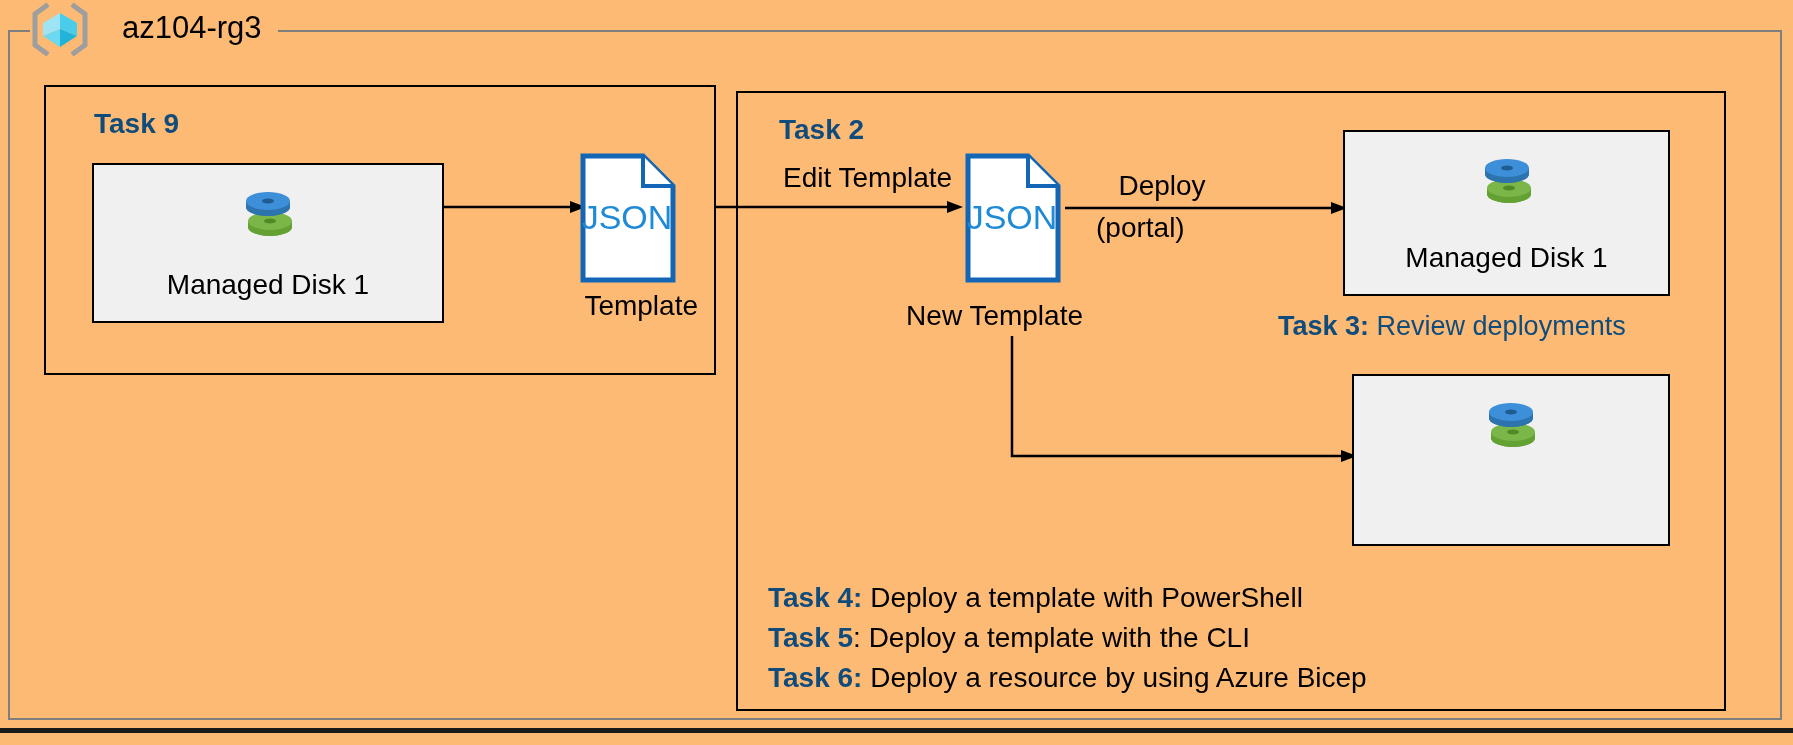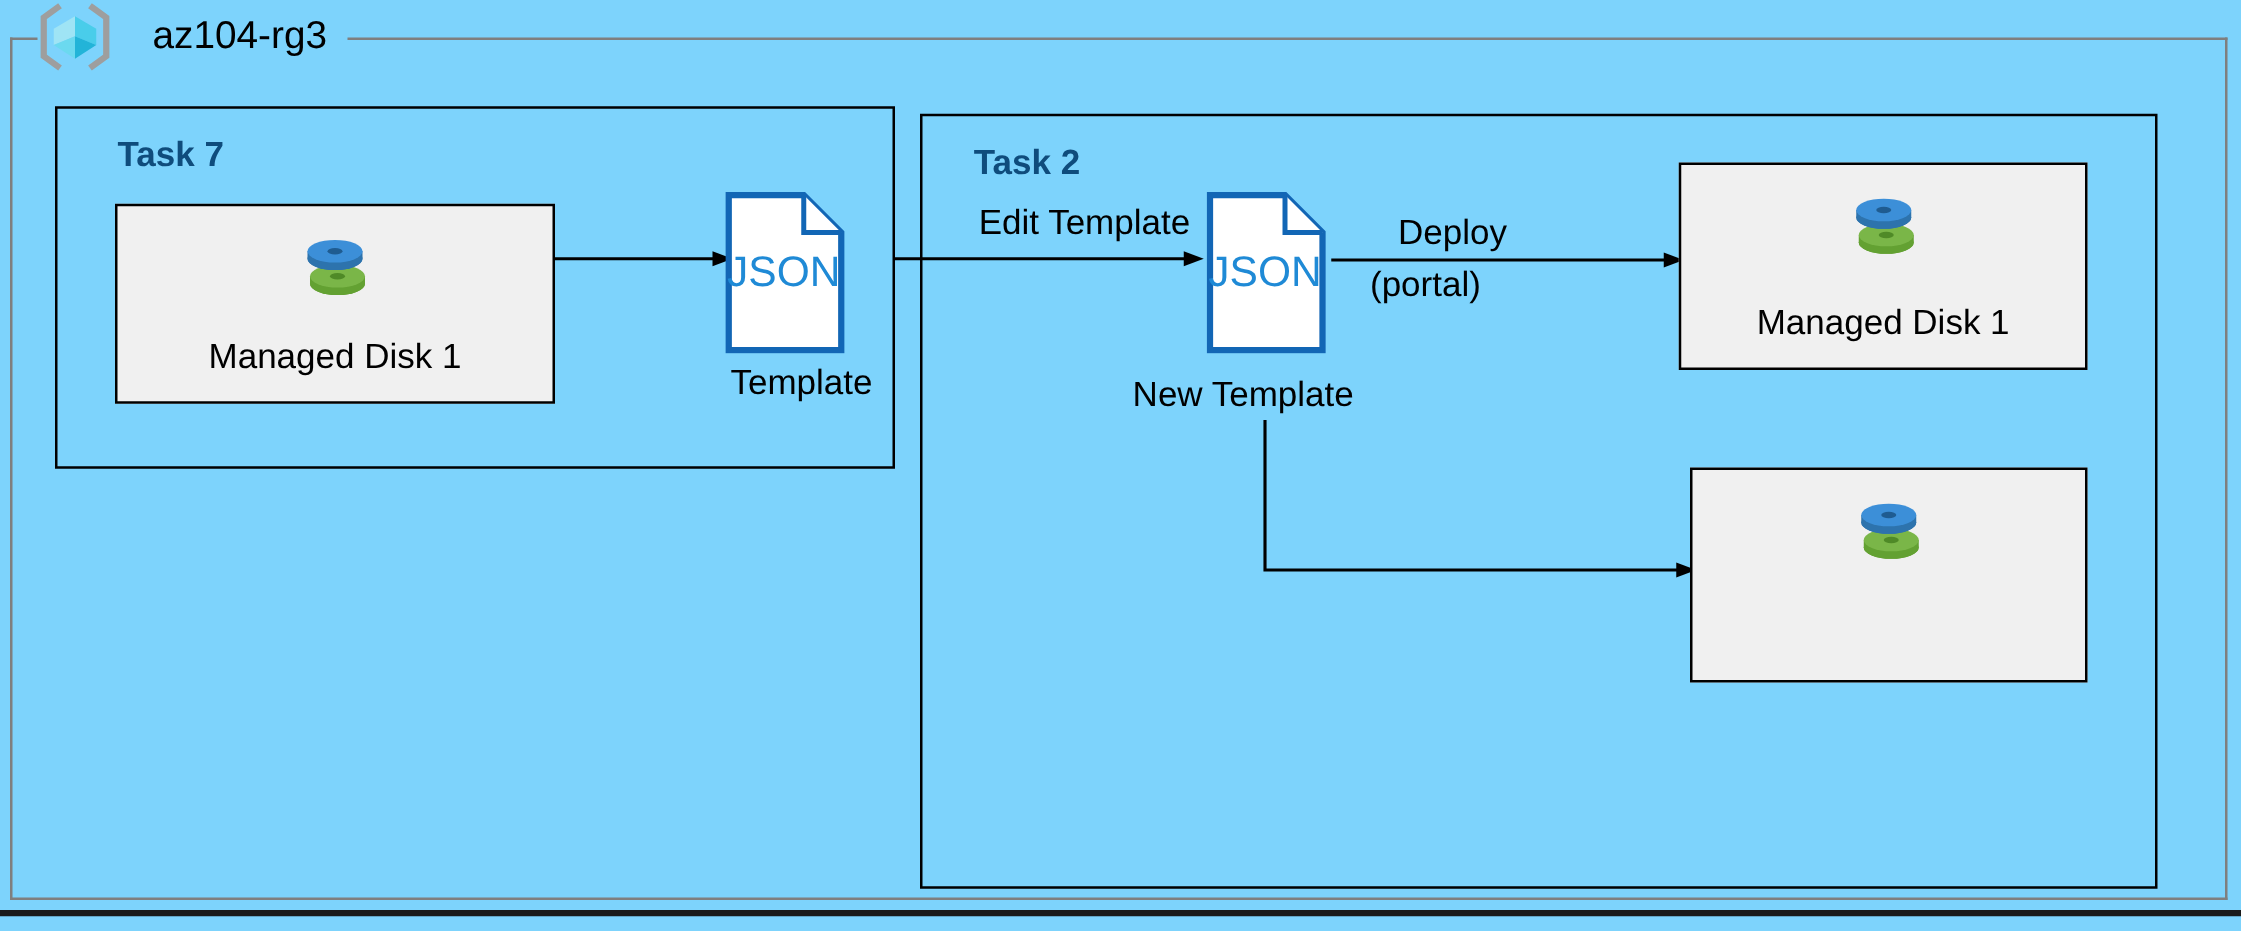--- a/index.html
+++ b/index.html
@@ -8,21 +8,21 @@
     background: #ffffff;
   }
   body {
     font-family: "Liberation Sans", sans-serif;
     color: #000000;
   }
   #canvas {
     position: relative;
     width: 1793px;
     height: 745px;
-    background: #7dd3fc;
+    background: #fdba74;
     overflow: hidden;
   }
 
   
   #rg-frame {
     position: absolute;
     left: 8px;
     top: 30px;
     width: 1774px;
     height: 690px;
@@ -207,21 +207,21 @@
       <path d="M30 11 L47 21 L47 34 L30 27 Z" fill="#49cdea"></path>
 
       <path d="M13 34 L30 27 L30 45 L13 34 Z" fill="#6bd9ef"></path>
 
       <path d="M47 34 L30 27 L30 45 L47 34 Z" fill="#22b4d8"></path>
     </svg>
   </div>
   <div id="rg-title">az104-rg3</div>
 
   <div id="task1-box" class="task-box"></div>
-  <div id="task1-heading" class="task-heading">Task 7</div>
+  <div id="task1-heading" class="task-heading">Task 9</div>
 
   <div id="disk-box-1" class="disk-box">
     <div class="disk-icon-wrap">
       <svg width="62" height="62" viewBox="0 0 62 62">
 
         <ellipse cx="33" cy="44" rx="22" ry="9" fill="#63a132"></ellipse>
         <path d="M11 38 L11 44 A22 9 0 0 0 55 44 L55 38 Z" fill="#63a132"></path>
         <ellipse cx="33" cy="38" rx="22" ry="9" fill="#7ab648"></ellipse>
         <ellipse cx="33" cy="38" rx="6" ry="2.6" fill="#4f8a27"></ellipse>
 
@@ -288,20 +288,21 @@
         <ellipse cx="33" cy="38" rx="6" ry="2.6" fill="#4f8a27"></ellipse>
         <ellipse cx="31" cy="24" rx="22" ry="9" fill="#2d73ad"></ellipse>
         <path d="M9 18 L9 24 A22 9 0 0 0 53 24 L53 18 Z" fill="#2d73ad"></path>
         <ellipse cx="31" cy="18" rx="22" ry="9" fill="#3c8fd8"></ellipse>
         <ellipse cx="31" cy="18" rx="6" ry="2.6" fill="#1f5c91"></ellipse>
       </svg>
     </div>
     <div class="disk-label">Managed Disk 1</div>
   </div>
 
+  <div id="task3-caption"><span class="bold">Task 3:</span><span> Review deployments</span></div>
 
   <div class="conn" style="left:1010px; top:336px;">
     <svg width="350" height="130" viewBox="0 0 350 130">
       <polyline points="2,0 2,120 333,120" fill="none" stroke="#000000" stroke-width="2.5"></polyline>
       <polygon points="347,120 331,114 331,126" fill="#000000"></polygon>
     </svg>
   </div>
 
   <div id="disk-box-3" class="disk-box">
     <div class="disk-icon-wrap">
@@ -311,16 +312,21 @@
         <ellipse cx="33" cy="38" rx="22" ry="9" fill="#7ab648"></ellipse>
         <ellipse cx="33" cy="38" rx="6" ry="2.6" fill="#4f8a27"></ellipse>
         <ellipse cx="31" cy="24" rx="22" ry="9" fill="#2d73ad"></ellipse>
         <path d="M9 18 L9 24 A22 9 0 0 0 53 24 L53 18 Z" fill="#2d73ad"></path>
         <ellipse cx="31" cy="18" rx="22" ry="9" fill="#3c8fd8"></ellipse>
         <ellipse cx="31" cy="18" rx="6" ry="2.6" fill="#1f5c91"></ellipse>
       </svg>
     </div>
   </div>
 
+  <div id="task-list">
+    <span class="row"><span class="tag">Task 4:</span><span class="rest"> Deploy a template with PowerShell</span></span>
+    <span class="row"><span class="tag">Task 5</span><span class="rest">: Deploy a template with the CLI</span></span>
+    <span class="row"><span class="tag">Task 6:</span><span class="rest"> Deploy a resource by using Azure Bicep</span></span>
+  </div>
 
   <div id="bottom-bar-line"></div>
 
 </div>
 
 </body></html>

